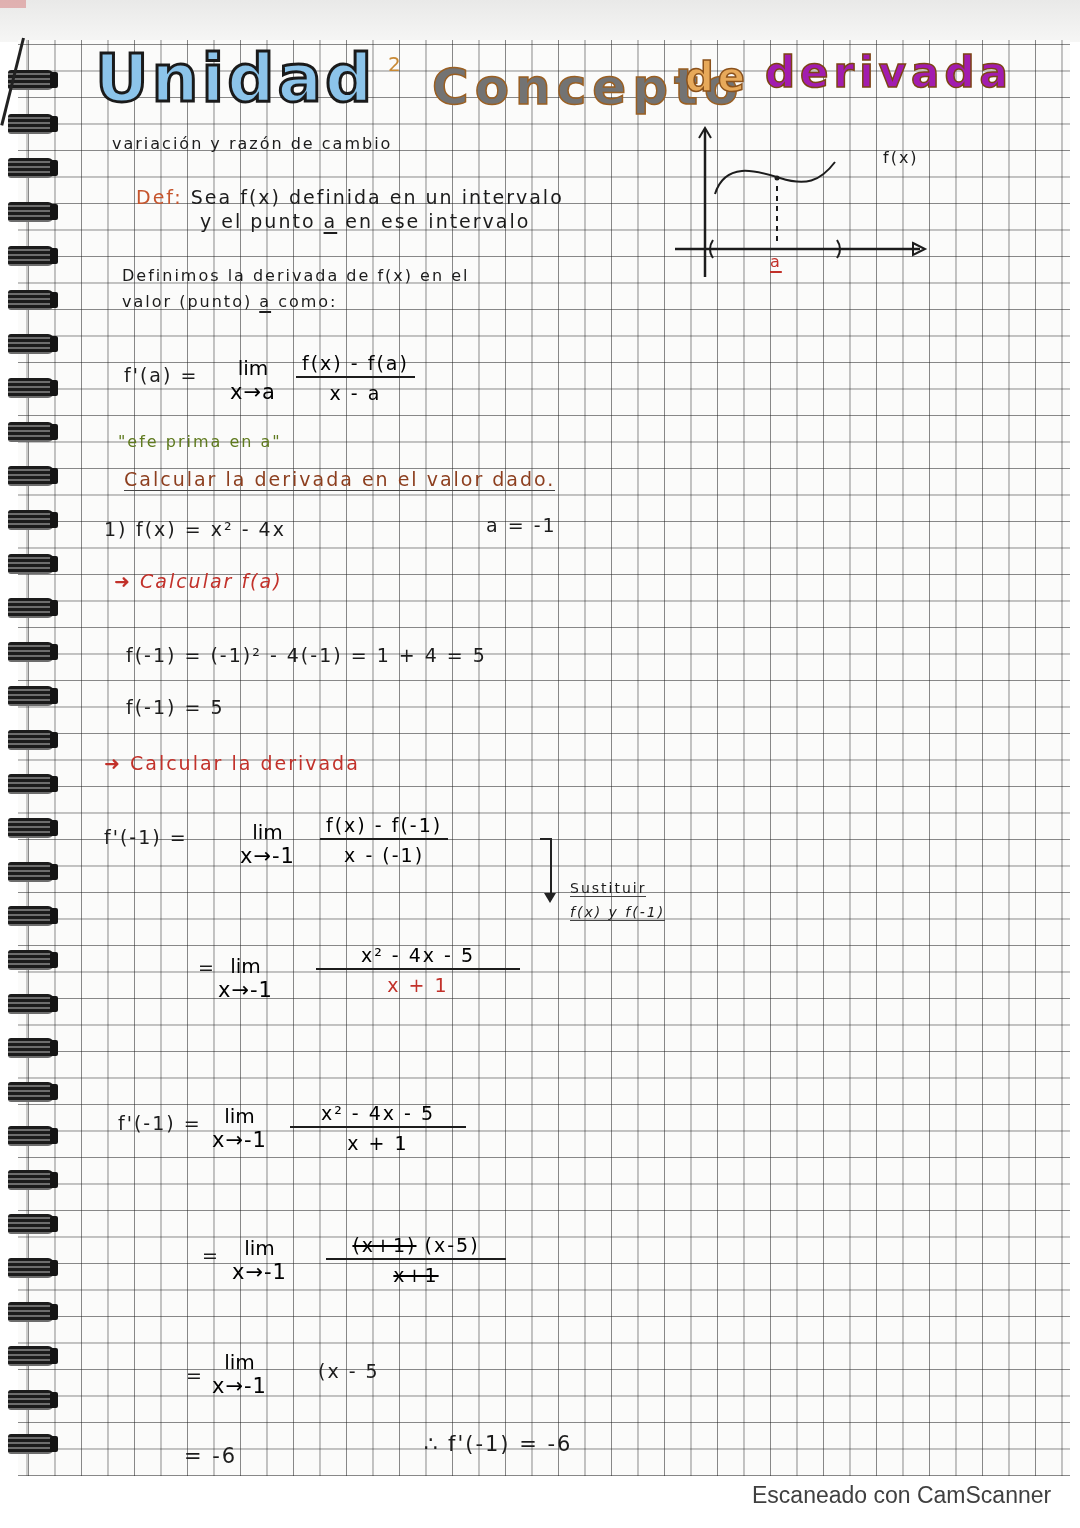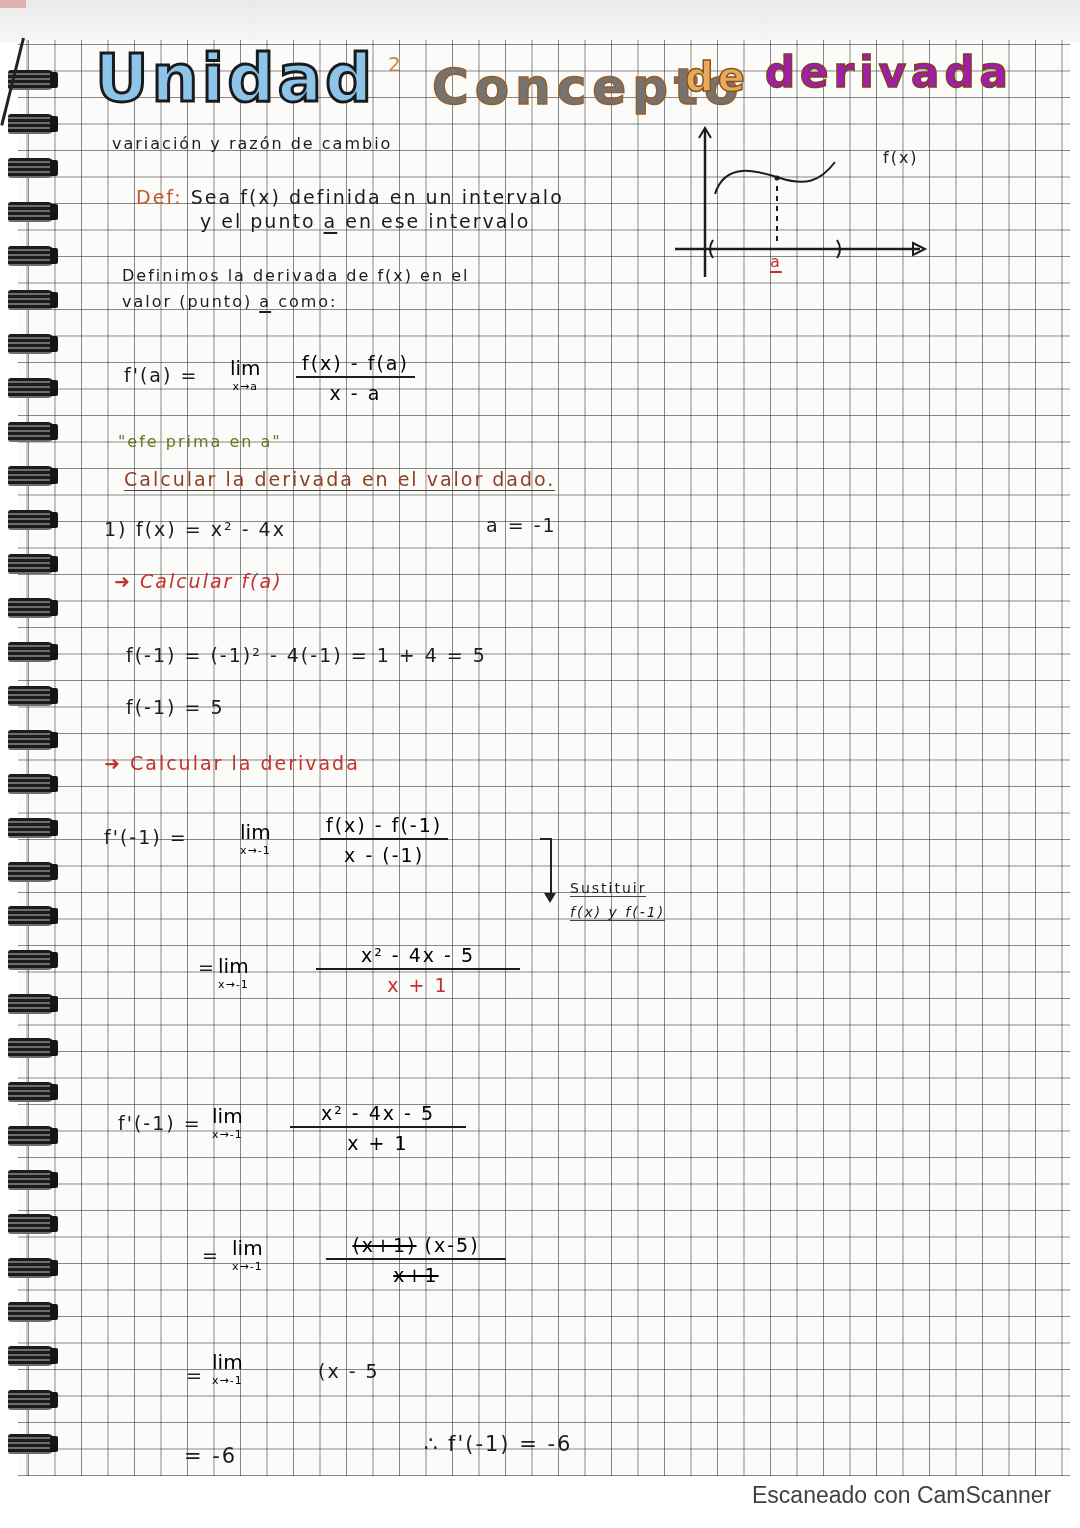--- a/index.html
+++ b/index.html
@@ -52,21 +52,21 @@
   .orange { color: #c6552d; }
   .green { color: #5f7a1e; }
   .brown { color: #8d3f1f; }
 
   .frac { position:absolute; display:flex; flex-direction:column; align-items:center;text-align:right; }
   .frac .num { font-size: 19px; letter-spacing: 2px; padding: 0 6px 2px; white-space: nowrap; }
   .frac .bar { height: 2px; background:#1c1c1c; width:100%; }
   .frac .den { font-size: 19px; letter-spacing: 2px; padding-top: 4px; white-space: nowrap; }
   .lim { position:absolute; display:flex; flex-direction:column; align-items:center; }
   .lim .top { font-size: 20px; }
-  .lim .bot { font-size: 11px; letter-spacing: 1px; }
+  .lim .bot { font-size: 21px; letter-spacing: 1px; }
 
   .strike { text-decoration: line-through; text-decoration-thickness: 2px; }
   .bracket { position:absolute; left: 540px; top: 838px; width: 10px; height: 60px; border-top:2px solid #222; border-right: 2px solid #222; }
   .bracket-arrow { position:absolute; left: 544px; top: 893px; width:0; height:0; border-left:6px solid transparent; border-right:6px solid transparent; border-top:10px solid #222; }
 
   .watermark { position:absolute; left: 752px; top: 1482px; font-family:"Liberation Sans", sans-serif; font-size: 23px; color:#404040; }
   .underline { text-decoration: underline; text-underline-offset: 4px; text-decoration-thickness: 1.5px; }
 </style>
 </head>
 <body>

